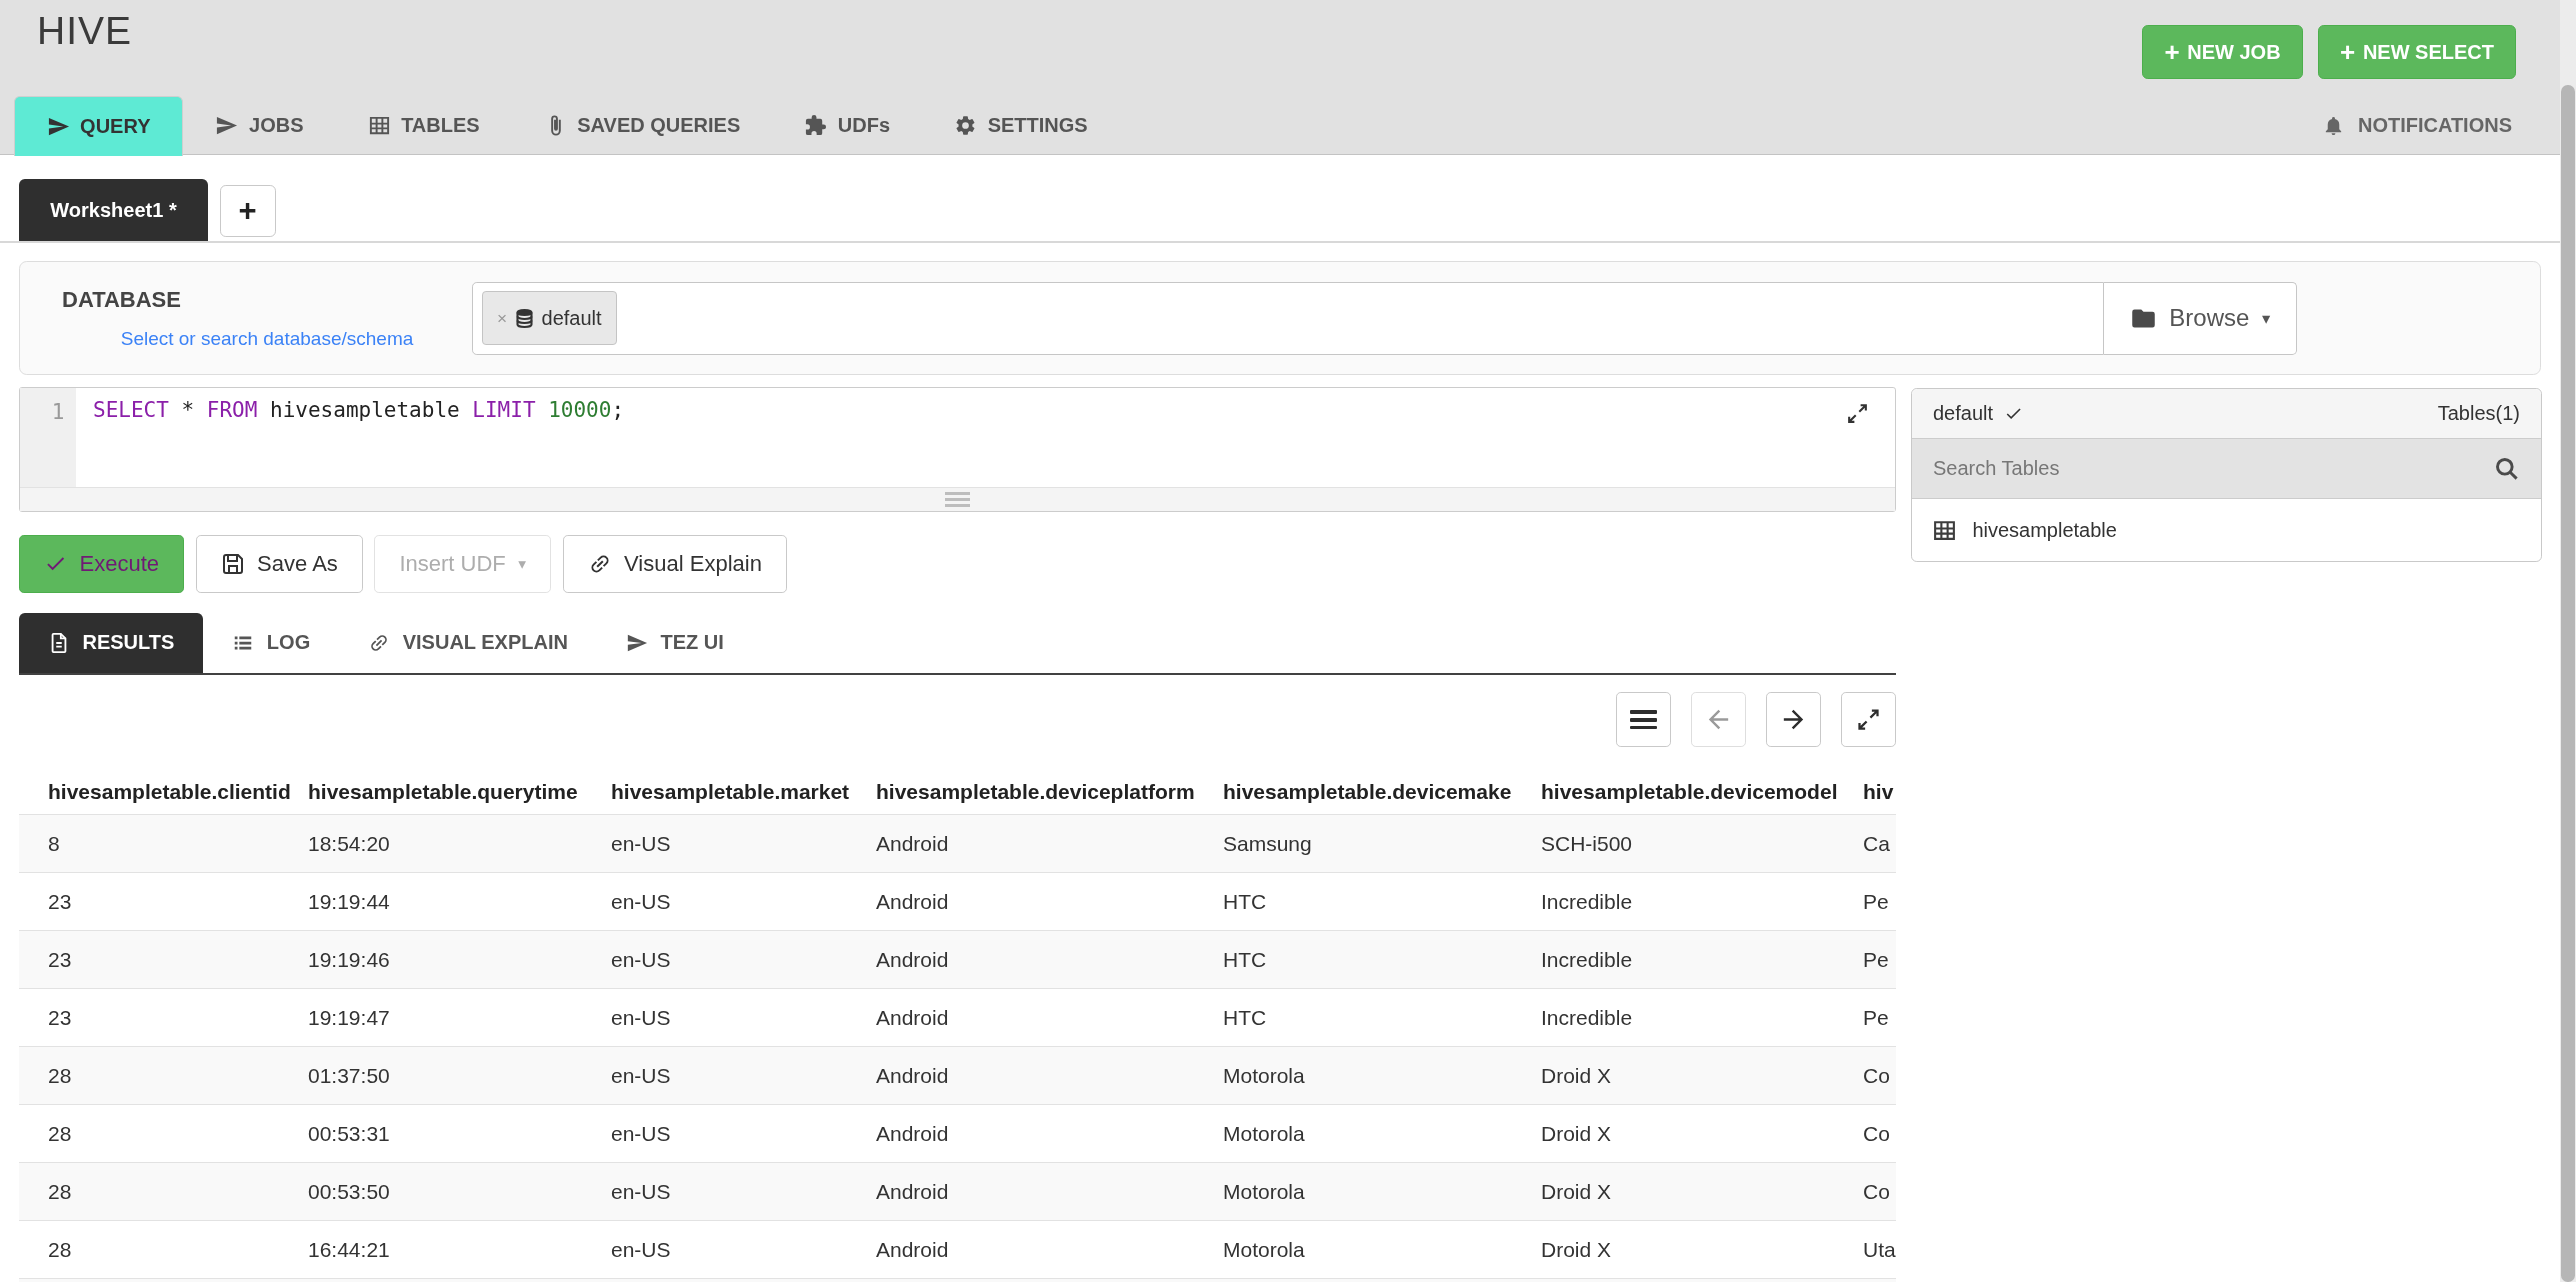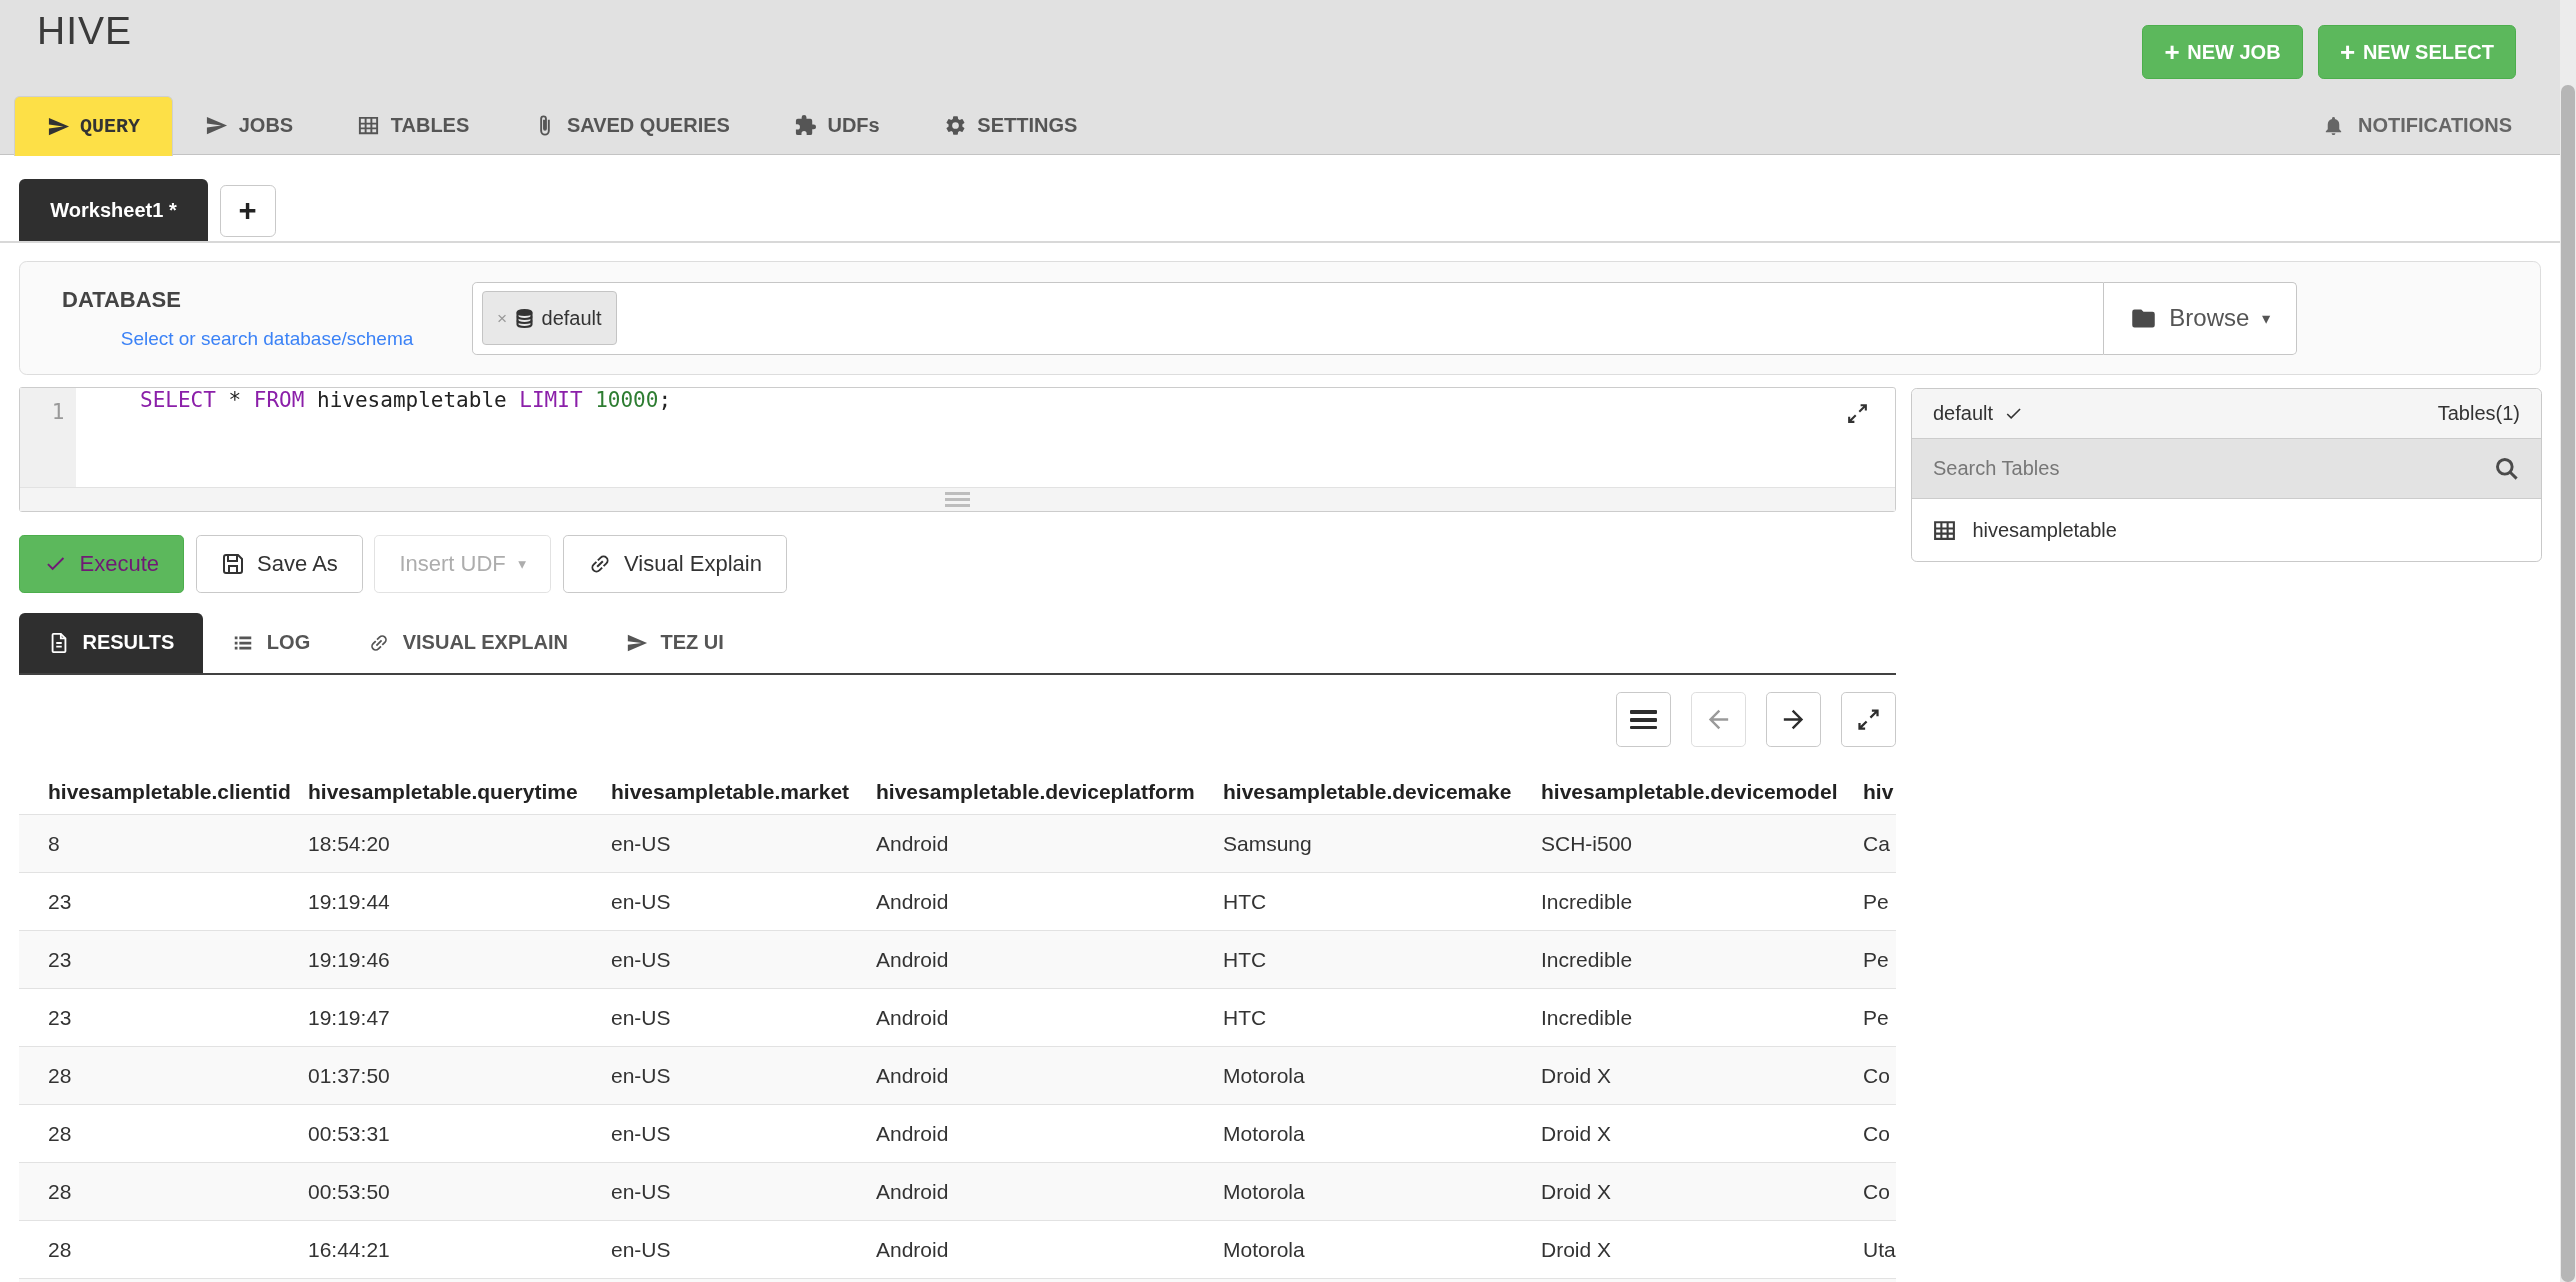--- a/index.html
+++ b/index.html
@@ -9,21 +9,21 @@
 
   
   .app-header { position:relative; height:155px; background:#e1e1e1; border-bottom:1.9px solid #c3c3c3; }
   .brand { position:absolute; left:37px; top:9px; font-size:39px; font-weight:500; color:#3a3a3a; letter-spacing:1px; }
   .header-actions { position:absolute; right:60px; top:25px; display:flex; gap:15.4px; }
   .btn-green { display:flex; align-items:center; gap:7.7px; height:54px; padding:0 21px; background:#5cb85c;
                border:1px solid #4cae4c; border-radius:5.8px; color:#fff; font-size:20px; font-weight:700; cursor:pointer; }
   .btn-green .plus { font-size:26px; font-weight:700; line-height:1; }
   .nav-tabs { position:absolute; left:13.5px; bottom:-1.9px; display:flex; align-items:flex-end; }
   .nav-tab { display:flex; align-items:center; gap:10.6px; padding:0 32px; height:60px; font-size:20px; font-weight:700; color:#555; cursor:pointer; }
-  .nav-tab.active { background:#fde047; border:1px solid #cfcfcf; border-bottom:none; border-radius:5.8px 5.8px 0 0; color:#333;font-family:Liberation Mono, monospace; }
+  .nav-tab.active { background:#5eead4; border:1px solid #cfcfcf; border-bottom:none; border-radius:5.8px 5.8px 0 0; color:#333; }
   .notifications { position:absolute; right:64px; bottom:17.3px; display:flex; align-items:center; gap:12.5px; color:#666; font-size:20px; font-weight:700; cursor:pointer; }
 
   
   .worksheet-row { position:relative; margin-top:26px; height:62px; border-bottom:2.9px solid #d8d8d8; padding-left:19px;
                    display:flex; align-items:flex-end; gap:11.6px; }
   .ws-tab { width:189px; height:62px; background:#2f2f2f; color:#fff; font-size:20px; font-weight:700;
             display:flex; align-items:center; justify-content:center; border-radius:5.8px 5.8px 0 0; cursor:pointer; }
   .ws-add { width:56px; height:52px; margin-bottom:3.9px; background:#fff; border:1px solid #c9c9c9; border-radius:5.8px;
             color:#222; font-size:31px; font-weight:700; display:flex; align-items:center; justify-content:center; cursor:pointer; }
 
@@ -41,21 +41,21 @@
   .token-x { color:#999; font-size:17.3px; cursor:pointer; }
   .browse-btn { width:193px; background:#fff; border:1px solid #c6c6c6; border-left:none; border-radius:0 4.8px 4.8px 0;
                 display:flex; align-items:center; justify-content:center; gap:12.5px; font-size:24px; color:#555; cursor:pointer; }
   .browse-caret { font-size:16.4px; color:#555; }
 
   
   .editor { position:relative; margin:11.6px 0 0 19px; width:1877px; height:125px; background:#fff;
             border:1px solid #ccc; border-radius:2.9px; }
   .gutter { position:absolute; left:0; top:0; bottom:24px; width:56px; background:#f0f0f0; color:#999;
             font:21px "DejaVu Sans Mono", monospace; text-align:right; padding:12.5px 11.6px 0 0; }
-  .code { position:absolute; left:73px; top:0; font:21px "DejaVu Sans Mono", monospace; white-space:pre; color:#222;margin-left:47px; }
+  .code { position:absolute; left:73px; top:10px; font:21px "DejaVu Sans Mono", monospace; white-space:pre; color:#222; }
   .kw  { color:#8b1fa9; }
   .num { color:#2e7d32; }
   .editor-expand { position:absolute; right:25px; top:13.5px; color:#333; cursor:pointer; }
   .grip-bar { position:absolute; left:0; right:0; bottom:0; height:24px; background:#f4f4f4; border-top:1px solid #e2e2e2;
               display:flex; align-items:center; justify-content:center; cursor:row-resize; }
   .grip span { display:block; width:25px; height:2.9px; background:#bdbdbd; margin:2.9px 0; }
 
   
   .actions-row { margin:23px 0 0 19px; display:flex; gap:11.6px; }
   .btn { display:inline-flex; align-items:center; gap:12.5px; height:58px; padding:0 24px; background:#fff;

